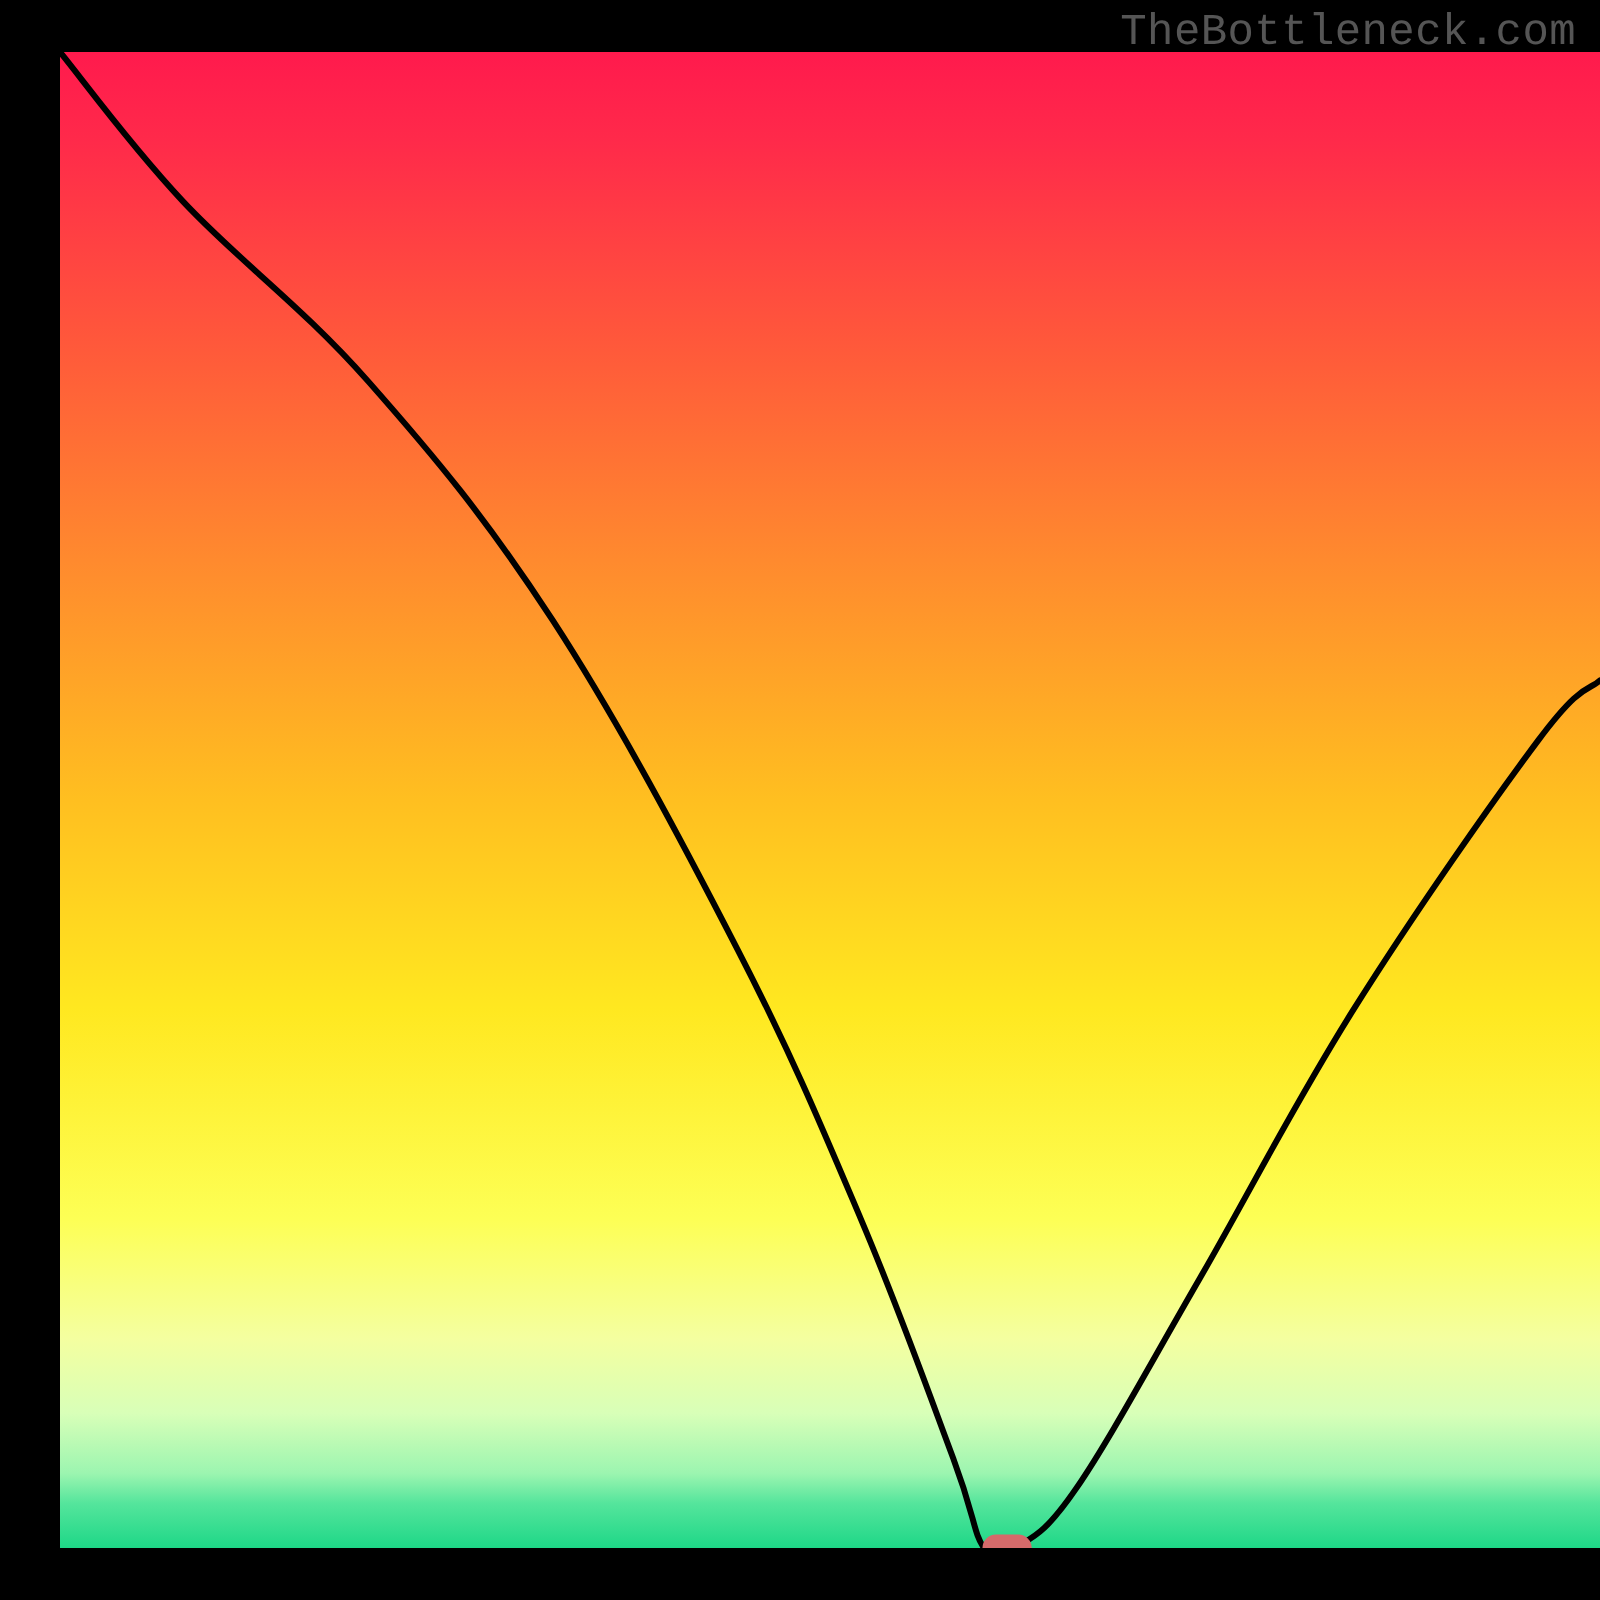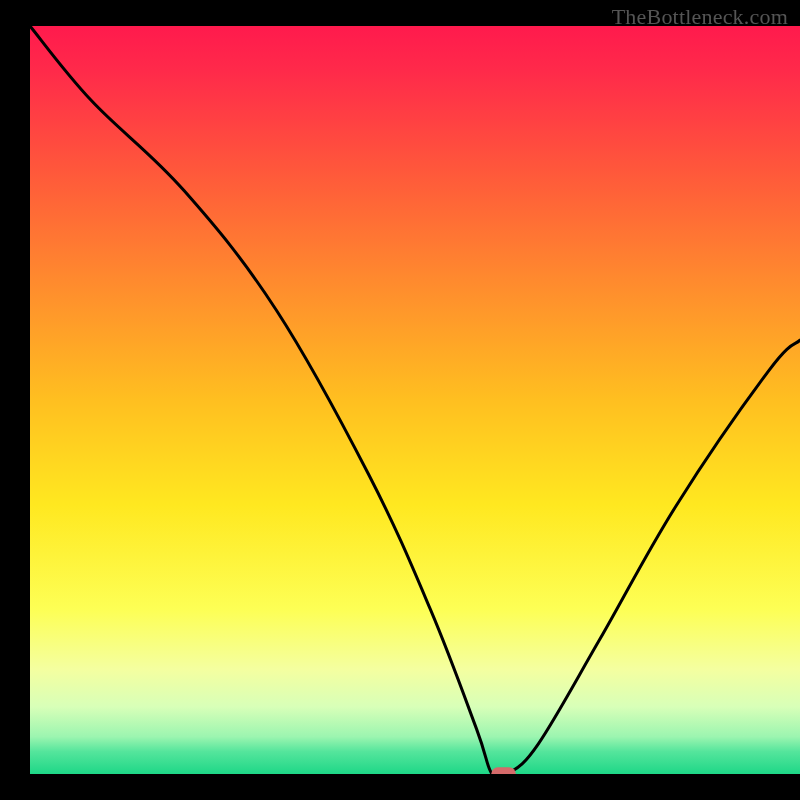--- a/index.html
+++ b/index.html
@@ -15,21 +15,21 @@
     width: 800px;
     height: 800px;
   }
   svg {
     display: block;
   }
   .watermark {
     position: absolute;
     top: 4px;
     right: 12px;
-    font-family: Liberation Serif, serif;
+    font-family: Liberation Mono, monospace;
     font-size: 22px;
     color: #555;
     letter-spacing: 0.2px;
     user-select: none;
   }
 </style>
 </head>
 <body>
 
 <div class="chart-wrap">

